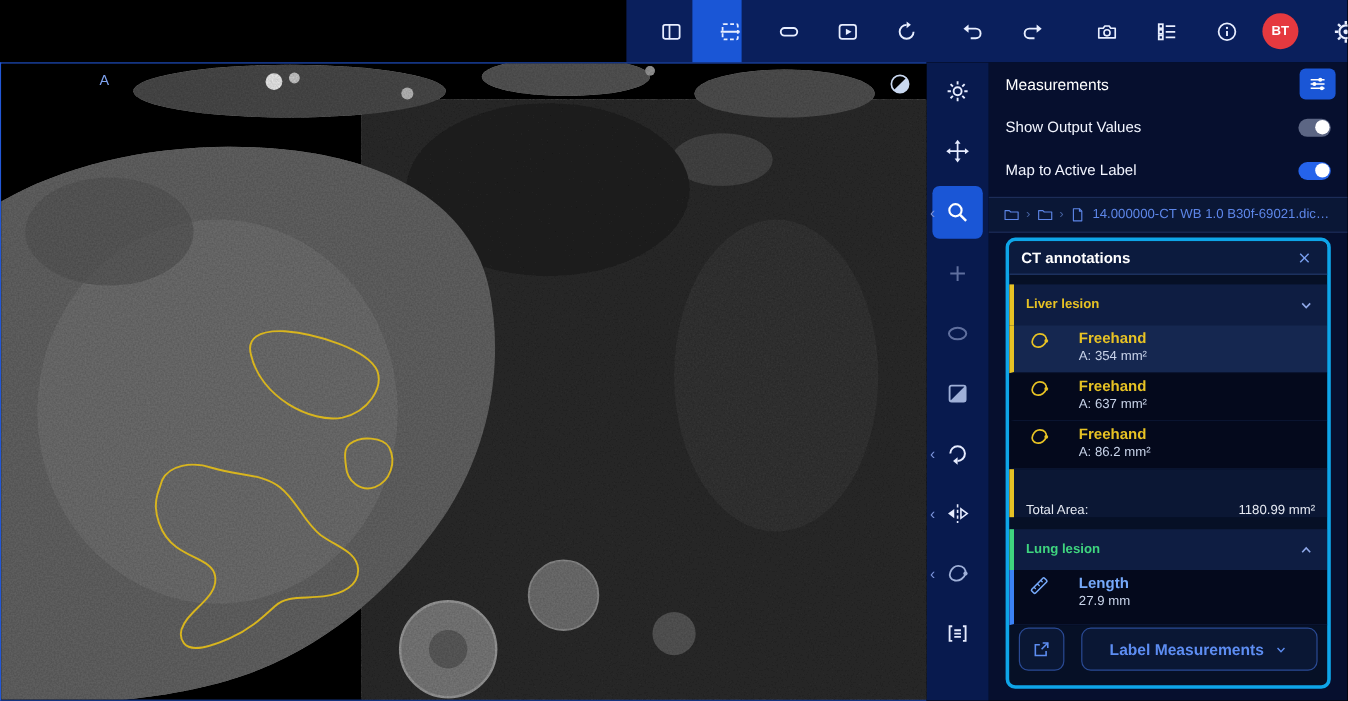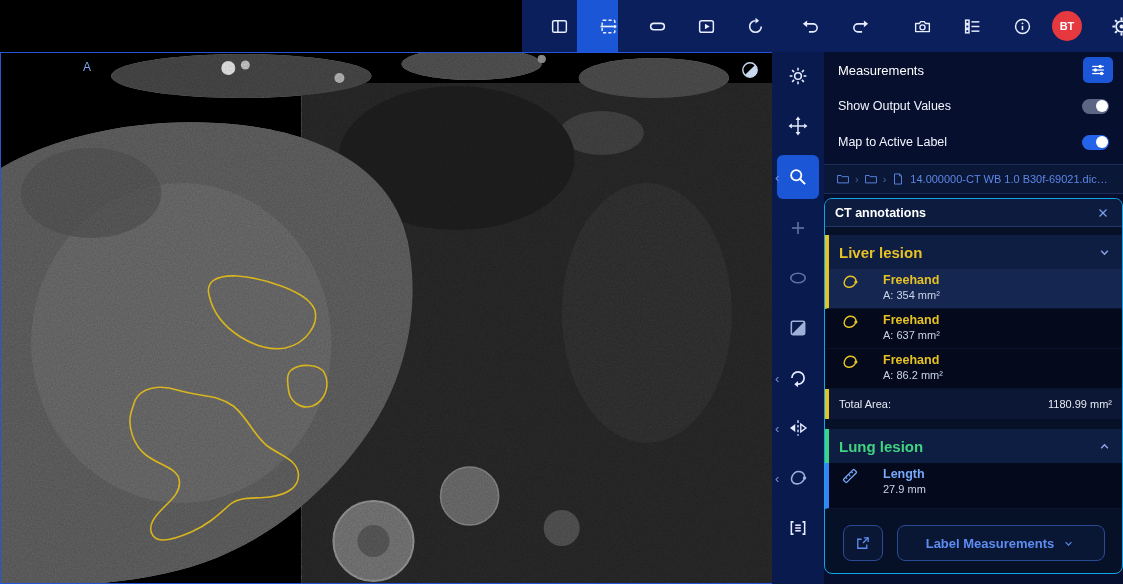--- a/index.html
+++ b/index.html
@@ -60,51 +60,51 @@
     border-radius:50%;background:#fff}
   .switch.on{background:#2563eb}
 
   .breadcrumb{height:30px;margin-top:4px;display:flex;align-items:center;gap:5px;
     padding:0 12px;background:#0a1736;border-top:1px solid #1c2c58;border-bottom:1px solid #1c2c58;
     color:#5d86e8;font-size:11px;white-space:nowrap;overflow:hidden}
   .breadcrumb .ic{width:14px;height:14px;flex:none}
   .crumb-sep{color:#45619f;font-size:11px}
   .crumb-file{overflow:hidden;text-overflow:ellipsis;cursor:pointer}
 
-  .annot-box{flex:1;margin:4px 0 10px;background:#061026;border:1px solid #0ea5e9;
+  .annot-box{flex:1;margin:4px 14px 10px;background:#061026;border:3px solid #0ea5e9;
     border-radius:8px;display:flex;flex-direction:column;min-height:0;overflow:hidden}
   .annot-header{height:28px;flex:none;display:flex;align-items:center;justify-content:space-between;
     padding:0 10px;background:#0c1b3e;border-bottom:1px solid #223868}
   .annot-title{font-size:12.5px;color:#fff;font-weight:bold}
   .xbtn{width:18px;height:18px;border:none;background:transparent;color:#7aa0f0;cursor:pointer;
     display:flex;align-items:center;justify-content:center}
   .xbtn .ic{width:14px;height:14px}
 
   .groups{padding-top:8px;display:flex;flex-direction:column}
   .group-header{height:34px;display:flex;align-items:center;justify-content:space-between;
     padding:0 10px 0 10px;background:#0e1d42;border-left:4px solid transparent;cursor:pointer}
   .group-header .ic{width:15px;height:15px;color:#8fa8e8}
-  .group-label{font-size:15px;font-weight:bold}
+  .group-label{font-size:11px;font-weight:bold}
   .g-liver{border-left-color:#e7c224}
   .g-liver .group-label{color:#e7c224}
   .g-lung{border-left-color:#3fd57f}
   .g-lung .group-label{color:#3fd57f}
 
   .mrow{min-height:40px;display:flex;align-items:flex-start;gap:24px;padding:4px 10px 4px 12px;
     background:#04091c;border-left:4px solid transparent;border-bottom:1px solid #0a1430;cursor:pointer}
   .mrow .ic{width:18px;height:18px;flex:none}
   .mrow.selected{background:#152750;border-left-color:#e7c224}
   .mrow .mtxt{display:flex;flex-direction:column;line-height:1.25}
   .m-title{font-size:12.5px;font-weight:bold}
   .m-detail{font-size:11px;color:#c9d4ea}
   .yellow{color:#e7c224}
   .blue{color:#76a9fa}
   .mrow.length{border-left-color:#3b82f6;min-height:46px}
 
-  .total-row{height:30px;display:flex;align-items:center;justify-content:space-between;
+  .total-row{height:40px;display:flex;align-items:flex-end;justify-content:space-between;
     padding:0 10px;background:#0b1734;border-left:4px solid #e7c224;
     font-size:11px;color:#e5e9f2}
   .group-gap{height:10px}
 
   .panel-footer{margin-top:auto;padding:0 8px 12px;display:flex;justify-content:center;
     align-items:center;gap:14px}
   .fbtn{height:36px;border:1px solid #2a4a94;border-radius:8px;background:#0a1734;
     color:#5d8df2;display:flex;align-items:center;justify-content:center;cursor:pointer}
   .fbtn.sq{width:40px}
   .fbtn.wide{width:208px;gap:8px;font-size:13px;font-weight:bold}

